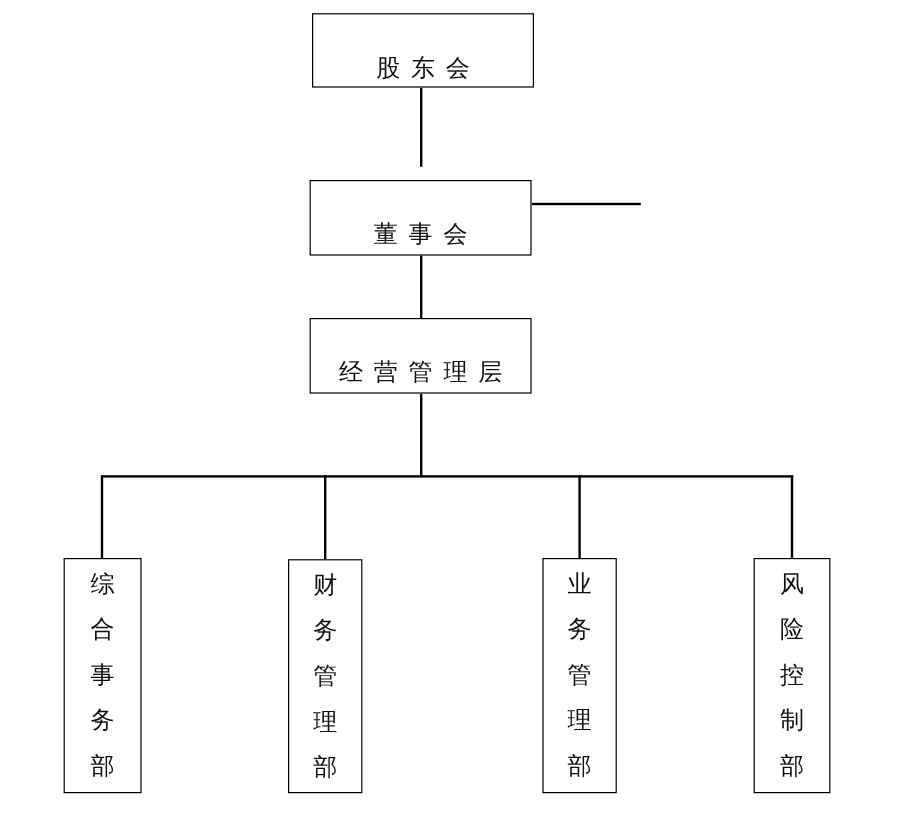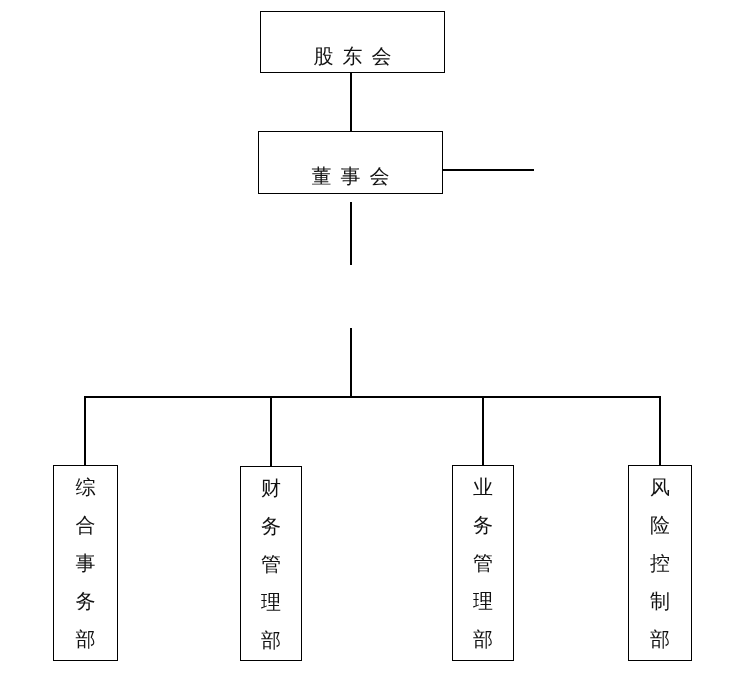--- a/index.html
+++ b/index.html
@@ -46,21 +46,21 @@
     background: #000000;
   }
   .hline {
     position: absolute;
     height: 1.5px;
     background: #000000;
   }
 
   
   #node-shareholders { left: 260px; top: 11px;  width: 185px; height: 62px; }
-  #node-board        { left: 258px; top: 131px; width: 185px; height: 63px; }
+  #node-board        { left: 258px; top: 150px; width: 185px; height: 63px; }
   #node-supervisor   { left: 534px; top: 140px; width: 166px; height: 60px; }
   #node-management   { left: 258px; top: 265px; width: 185px; height: 63px; }
   #node-dept-general { left: 53px;  top: 465px; width: 65px;  height: 196px; }
   #node-dept-finance { left: 240px; top: 466px; width: 62px;  height: 195px; }
   #node-dept-business{ left: 452px; top: 465px; width: 62px;  height: 196px; }
   #node-dept-risk    { left: 628px; top: 465px; width: 64px;  height: 196px; }
 
   
   #conn-shareholders-board { left: 350px; top: 73px;  height: 66px; }
   #conn-board-supervisor   { left: 443px; top: 169px; width: 91px; }
@@ -88,20 +88,23 @@
   <div class="vline" id="conn-drop-risk"></div>
 
   <div class="node" id="node-shareholders">
     <span class="h-label">股东会</span>
   </div>
 
   <div class="node" id="node-board">
     <span class="h-label">董事会</span>
   </div>
 
+  <div class="node" id="node-management">
+    <span class="h-label">经营管理层</span>
+  </div>
 
   <div class="node" id="node-dept-general">
     <span class="v-label">
         <span>综</span>
         <span>合</span>
         <span>事</span>
         <span>务</span>
         <span>部</span>
       </span>
   </div>

